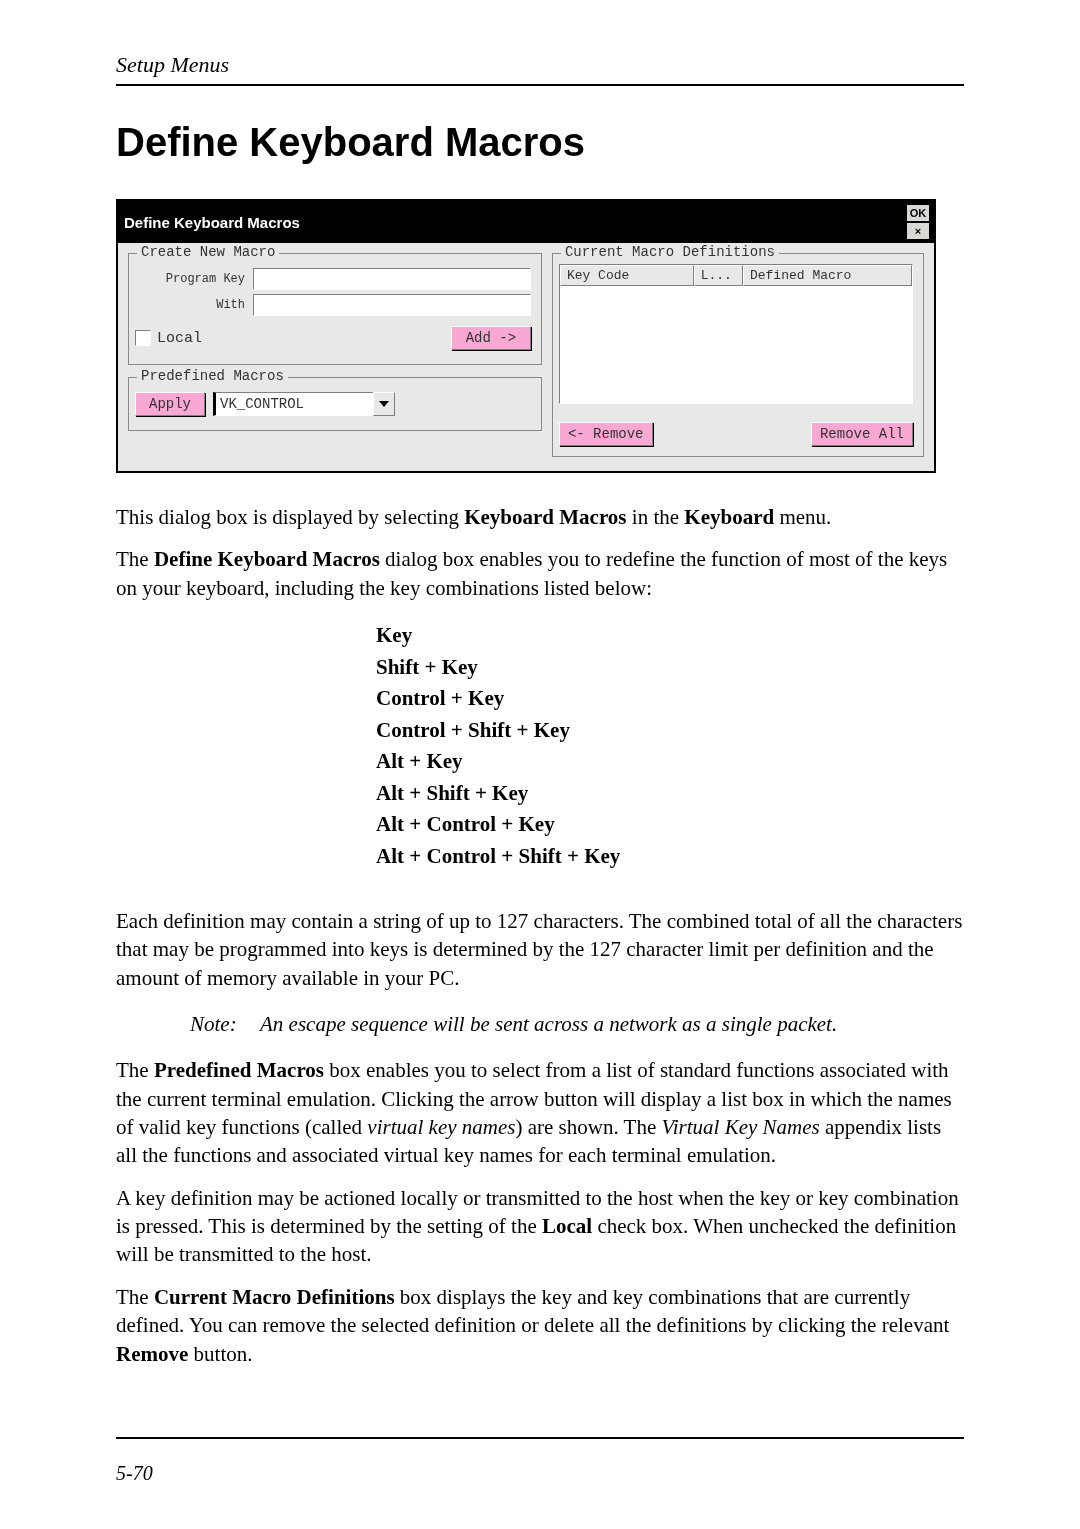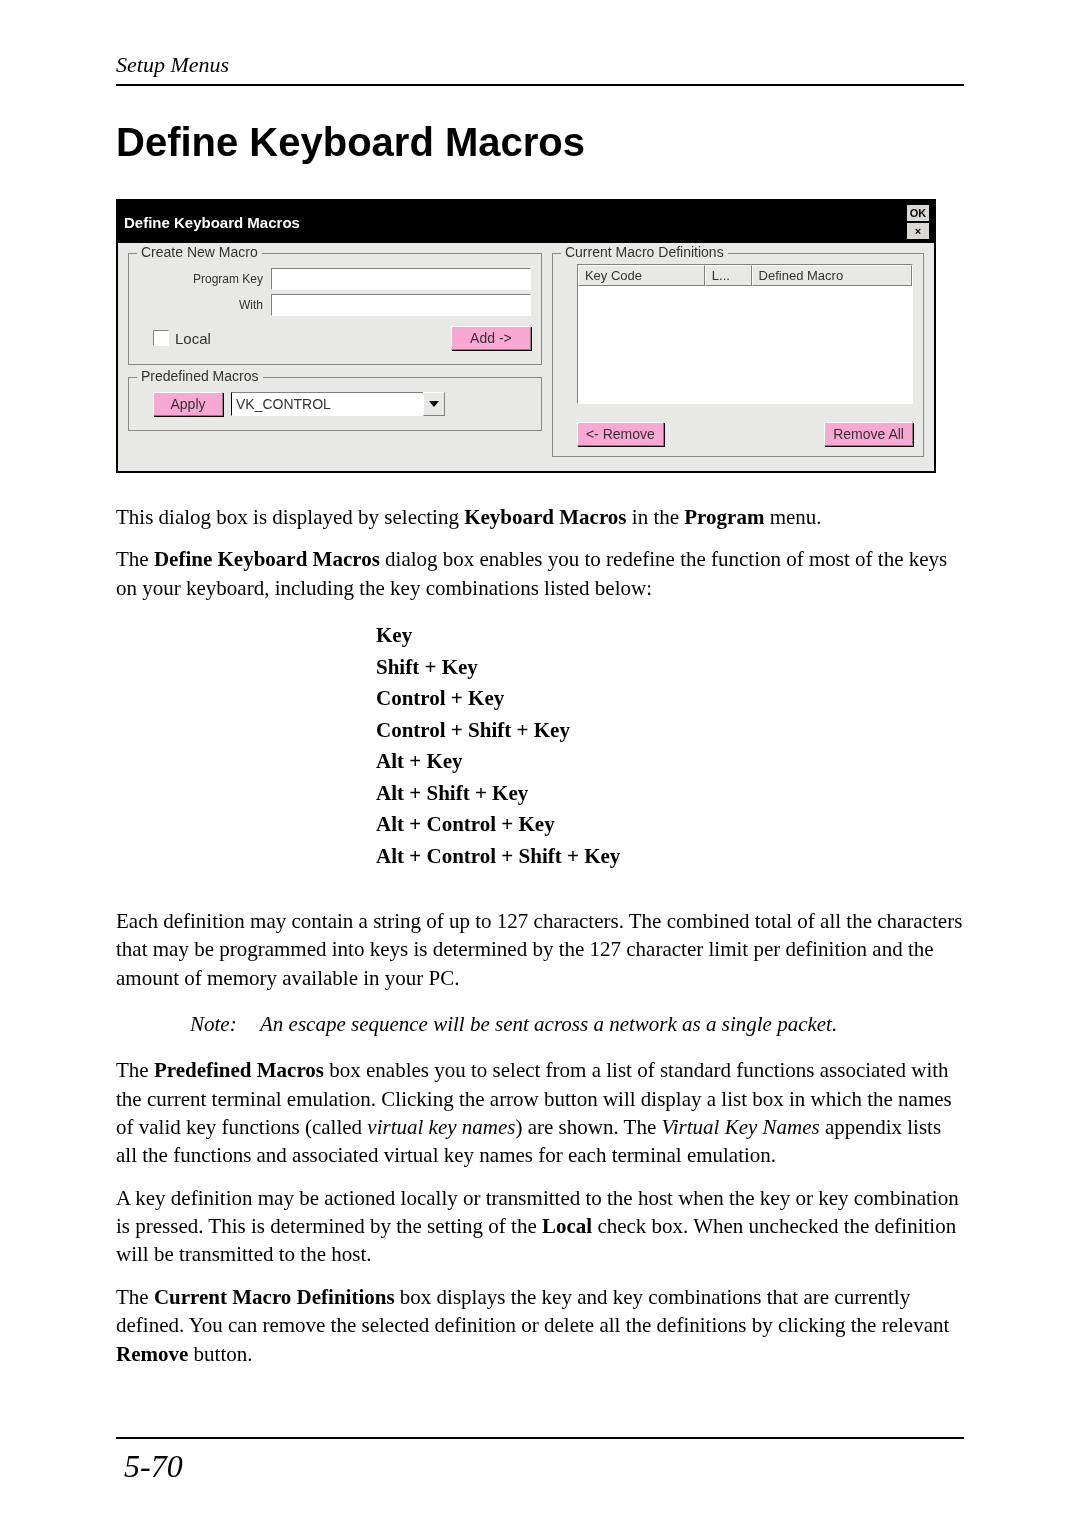--- a/index.html
+++ b/index.html
@@ -69,21 +69,22 @@
     font-size: 11px;
     color: #000;
   }
   .dialog-body {
     display: flex;
     padding: 10px 10px 14px 10px;
   }
   .fieldset {
     position: relative;
     border: 1px solid #888;
-    padding: 10px 10px 10px 24px;
+    padding: 10px 10px 10px 6px;
+    font-family: Liberation Mono, monospace;
   }
   .fieldset .legend {
     position: absolute;
     top: -10px;
     left: 8px;
     background: #e8e8e6;
     padding: 0 4px;
     font-size: 14px;
     color: #333;
   }
@@ -139,25 +140,25 @@
     font-size: 14px;
     text-align: center;
     line-height: 22px;
     padding: 0 8px;
   }
   .combo {
     display: flex;
     align-items: stretch;
   }
   .combo .cb-text {
-    width: 192px;
+    width: 160px;
     height: 24px;
     background: #fff;
     border-top: 1px solid #808080;
-    border-left: 1px solid #000000;
+    border-left: 3px solid #000000;
     border-bottom: 1px solid #fff;
     border-right: none;
     padding-left: 4px;
     line-height: 22px;
     font-size: 14px;
   }
   .combo .cb-arrow {
     width: 22px;
     height: 24px;
     background: #e8e8e6;
@@ -223,24 +224,24 @@
     font-size: 21px;
     line-height: 1.35;
     max-width: 700px;
   }
   .note-block .note-label {
     flex: none;
     width: 70px;
   }
   .page-num {
     position: absolute;
-    left: 124px;
+    left: 116px;
     bottom: 44px;
     font-style: italic;
-    font-size: 32px;
+    font-size: 20px;
   }
   hr.bottom-rule {
     position: absolute;
     left: 116px;
     right: 116px;
     bottom: 90px;
   }
   .b { font-weight: bold; }
   .i { font-style: italic; }
 </style>
@@ -309,21 +310,21 @@
           <div class="right-buttons">
             <div class="btn">&lt;- Remove</div>
             <div class="btn">Remove All</div>
           </div>
         </div>
       </div>
     </div>
   </div>
 
   <p class="body">
-    <span>This dialog box is displayed by selecting </span><span class="b">Keyboard Macros</span><span> in the </span><span class="b">Program</span><span> menu.</span>
+    <span>This dialog box is displayed by selecting </span><span class="b">Keyboard Macros</span><span> in the </span><span class="b">Keyboard</span><span> menu.</span>
   </p>
 
   <p class="body">
     <span>The </span><span class="b">Define Keyboard Macros</span><span> dialog box enables you to redefine the function of most of the keys on your keyboard, including the key combinations listed below:</span>
   </p>
 
   <div class="center-list">
     <div>Key</div>
     <div>Shift + Key</div>
     <div>Control + Key</div>

